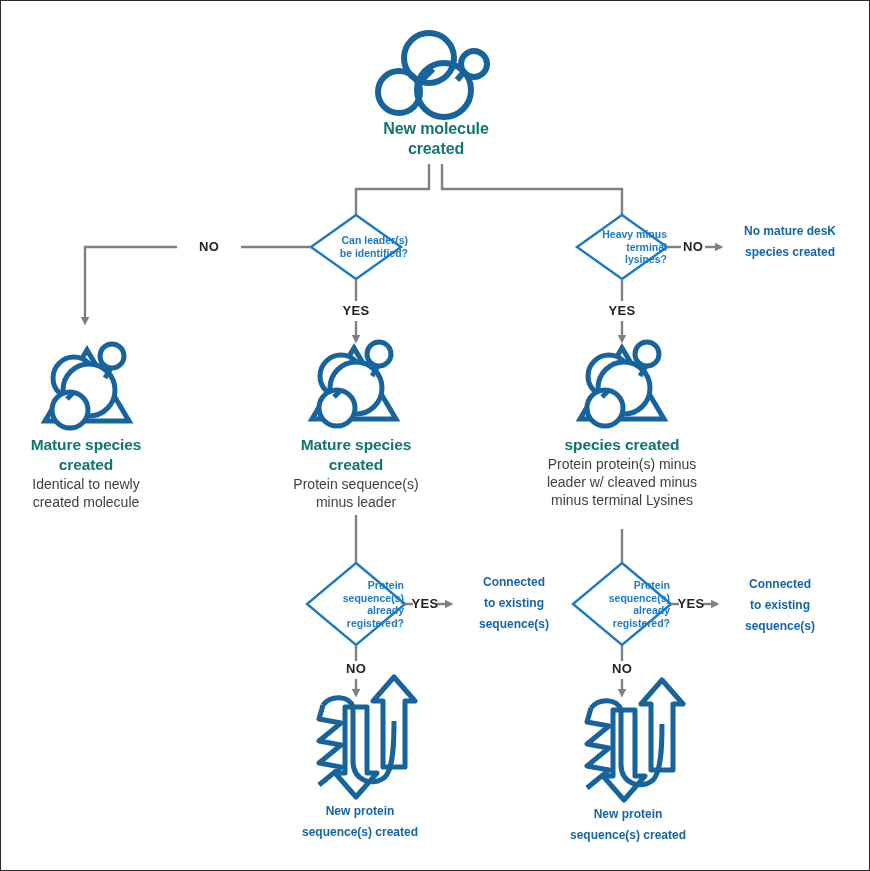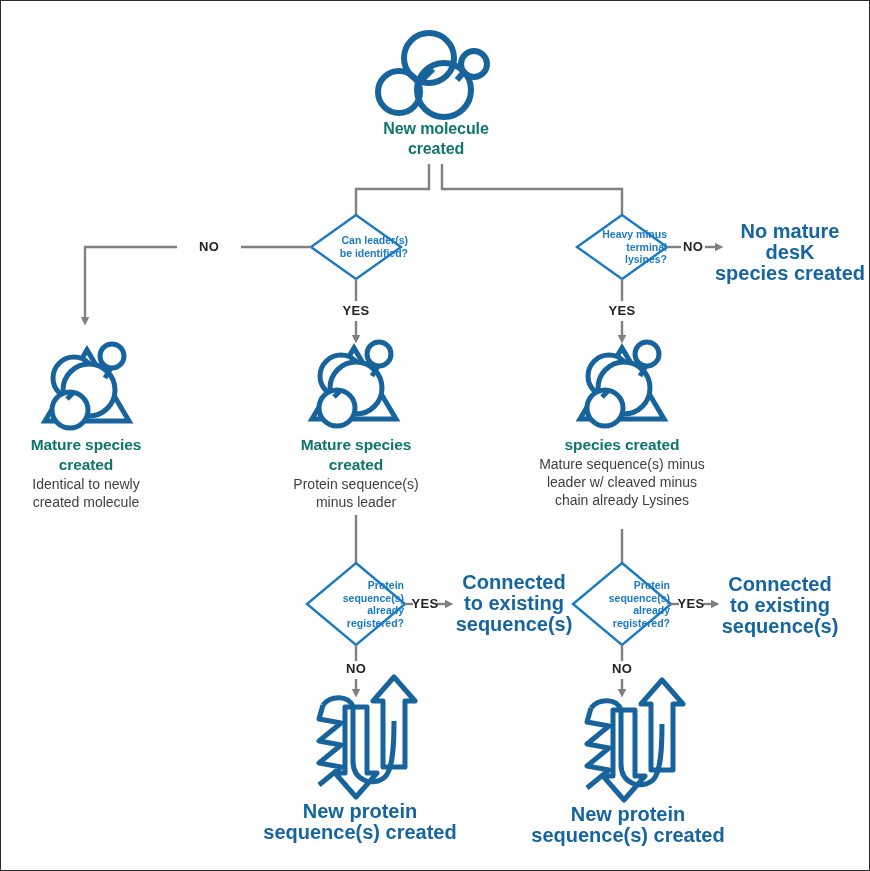--- a/index.html
+++ b/index.html
@@ -47,21 +47,21 @@
     color:#232323;
     font-size:13px;
     font-weight:bold;
     letter-spacing:0.3px;
     text-align:center;
   }
   .result-text{
     position:absolute;
     color:#1565a0;
     font-weight:bold;
-    font-size:20px;
+    font-size:12px;
     line-height:21px;
     text-align:center;
   }
 </style>
 </head>
 <body>
 
 <div id="canvas">
 
   <svg id="flow-svg" viewBox="0 0 870 871" xmlns="http://www.w3.org/2000/svg">
@@ -251,23 +251,23 @@
 
   <div class="node" style="left:262px; top:434px; width:186px;">
     <div class="title-blue">Mature species</div>
     <div class="title-blue">created</div>
     <div class="subtext">Protein sequence(s)</div>
     <div class="subtext">minus leader</div>
   </div>
 
   <div class="node" style="left:510px; top:434px; width:222px;">
     <div class="title-blue">species created</div>
-    <div class="subtext">Mature sequence(s) minus</div>
+    <div class="subtext">Protein protein(s) minus</div>
     <div class="subtext">leader w/ cleaved minus</div>
-    <div class="subtext">chain already Lysines</div>
+    <div class="subtext">minus terminal Lysines</div>
   </div>
 
   <div class="result-text" style="left:446px; top:571px; width:134px;">
     <div>Connected</div>
     <div>to existing</div>
     <div>sequence(s)</div>
   </div>
 
   <div class="result-text" style="left:712px; top:573px; width:134px;">
     <div>Connected</div>

